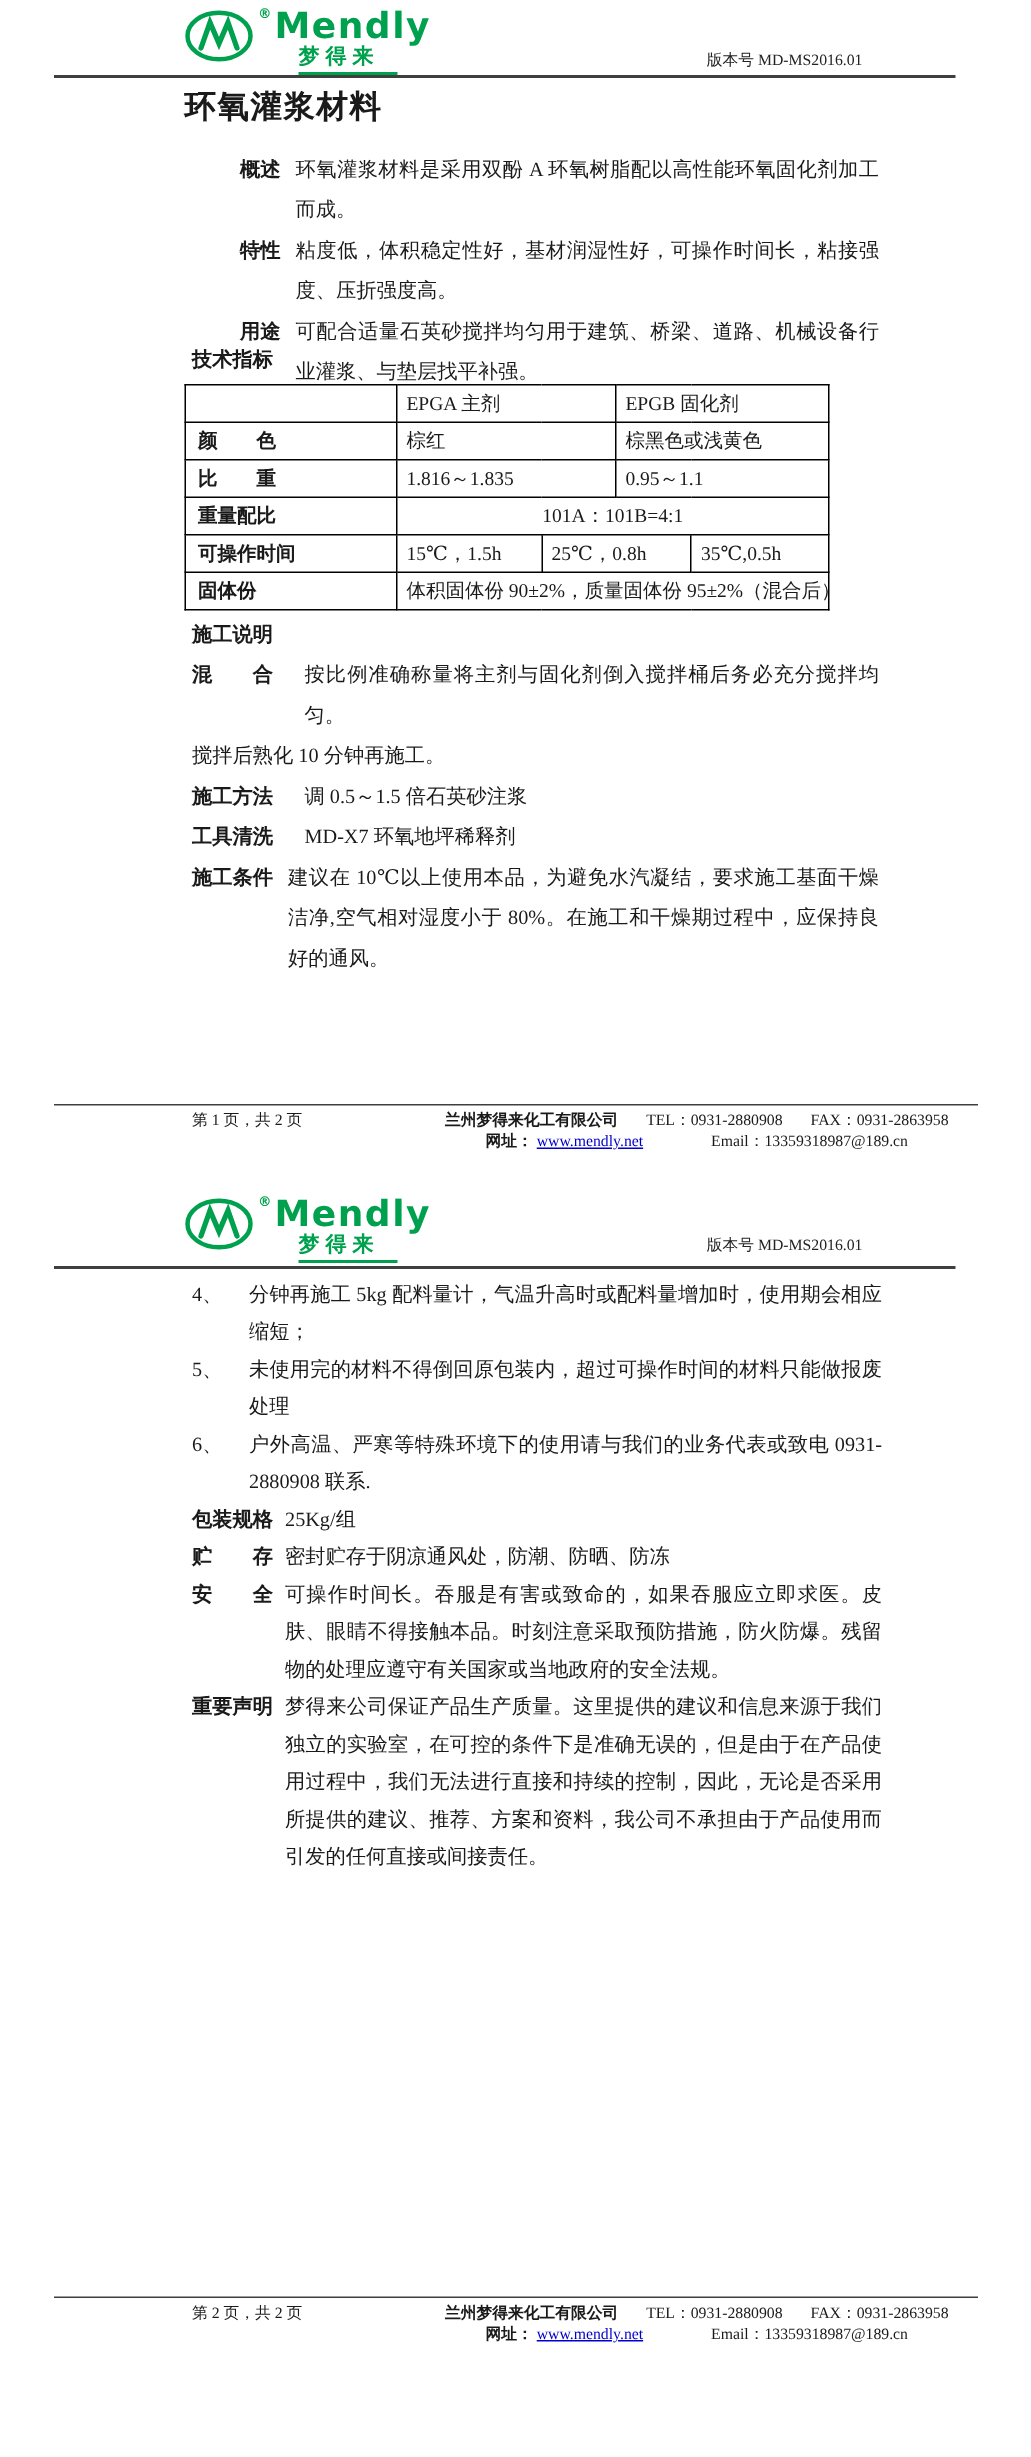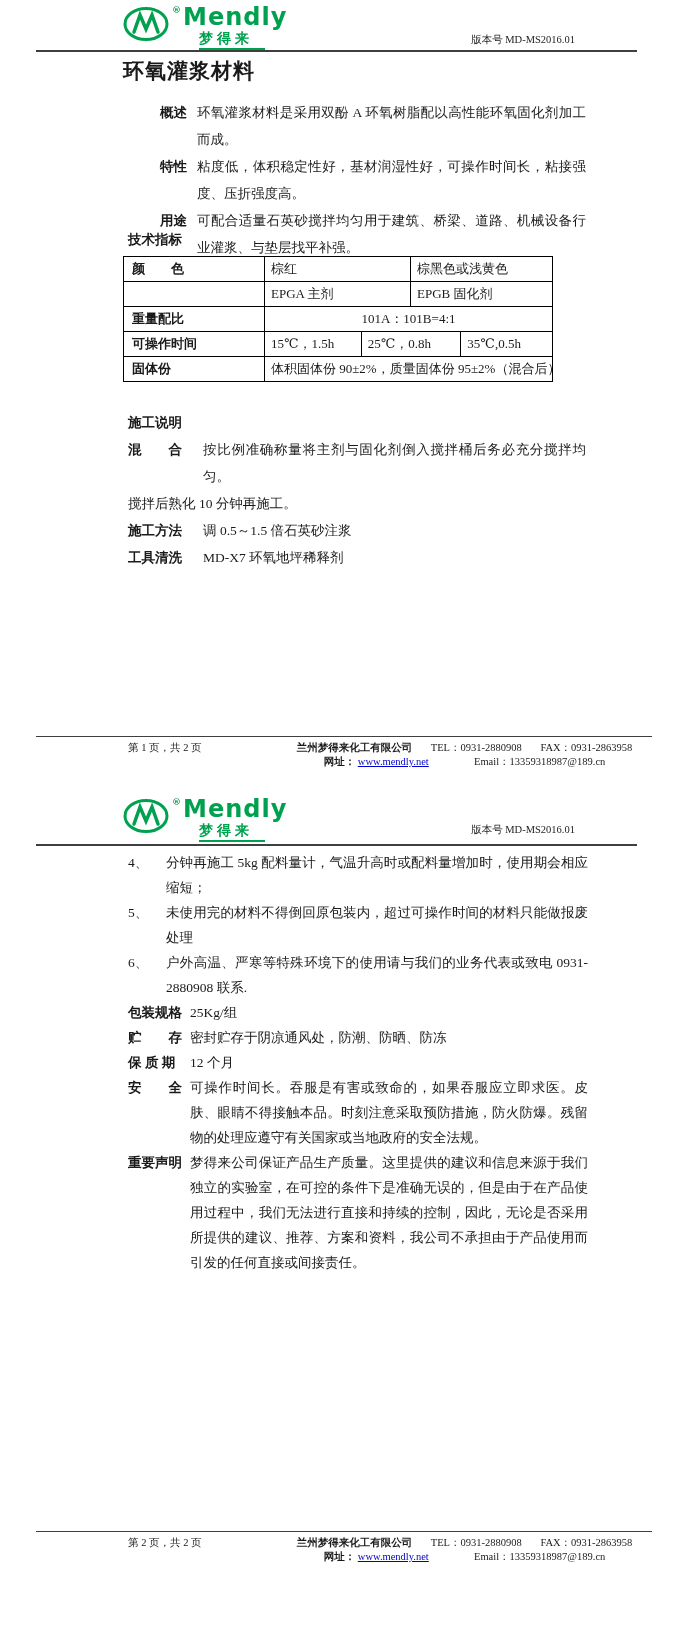--- a/index.html
+++ b/index.html
@@ -88,28 +88,33 @@
   <table class="spec abs" style="left:123px;top:256px;">
     <colgroup>
         <col style="width:140px">
         <col style="width:96px">
         <col style="width:49px">
         <col style="width:50px">
         <col style="width:91px">
       </colgroup>
     <tbody>
         <tr>
+      <td class="rowlbl"></td>
+      <td colspan="2">EPGA 主剂</td>
+      <td colspan="2">EPGB 固化剂</td>
+    </tr>
+    <tr>
       <td class="rowlbl">颜　　色</td>
       <td colspan="2">棕红</td>
       <td colspan="2">棕黑色或浅黄色</td>
     </tr>
     <tr>
-      <td class="rowlbl"></td>
-      <td colspan="2">EPGA 主剂</td>
-      <td colspan="2">EPGB 固化剂</td>
+      <td class="rowlbl">比　　重</td>
+      <td colspan="2">1.816～1.835</td>
+      <td colspan="2">0.95～1.1</td>
     </tr>
     <tr>
       <td class="rowlbl">重量配比</td>
       <td colspan="4" class="center">101A：101B=4:1</td>
     </tr>
     <tr>
       <td class="rowlbl">可操作时间</td>
       <td>15℃，1.5h</td>
       <td colspan="2">25℃，0.8h</td>
       <td>35℃,0.5h</td>
@@ -128,20 +133,24 @@
       <span class="txt">按比例准确称量将主剂与固化剂倒入搅拌桶后务必充分搅拌均匀。</span>
     </div>
     <div>搅拌后熟化 10 分钟再施工。</div>
     <div class="para">
       <span class="lbl w75">施工方法</span>
       <span class="txt">调 0.5～1.5 倍石英砂注浆</span>
     </div>
     <div class="para">
       <span class="lbl w75">工具清洗</span>
       <span class="txt">MD-X7 环氧地坪稀释剂</span>
+    </div>
+    <div class="para">
+      <span class="lbl w64">施工条件</span>
+      <span class="txt">建议在 10℃以上使用本品，为避免水汽凝结，要求施工基面干燥洁净,空气相对湿度小于 80%。在施工和干燥期过程中，应保持良好的通风。</span>
     </div>
   </div>
 
 
   <div class="rule-thin" style="top:736px;left:36px;width:616px;"></div>
   <div class="footer-row" style="top:741px;left:36px;">
     <div class="pageinfo">第 1 页，共 2 页</div>
     <div class="fcenter">
       <div>
         <span class="company">兰州梦得来化工有限公司</span>
@@ -186,24 +195,20 @@
     </div>
     <div class="para">
       <span class="lbl w62">包装规格</span>
       <span class="txt">25Kg/组</span>
     </div>
     <div class="para">
       <span class="lbl w62">贮　　存</span>
       <span class="txt">密封贮存于阴凉通风处，防潮、防晒、防冻</span>
     </div>
     <div class="para">
-      <span class="lbl w62">保 质 期</span>
-      <span class="txt">12 个月</span>
-    </div>
-    <div class="para">
       <span class="lbl w62">安　　全</span>
       <span class="txt">可操作时间长。吞服是有害或致命的，如果吞服应立即求医。皮肤、眼睛不得接触本品。时刻注意采取预防措施，防火防爆。残留物的处理应遵守有关国家或当地政府的安全法规。</span>
     </div>
     <div class="para">
       <span class="lbl w62">重要声明</span>
       <span class="txt">梦得来公司保证产品生产质量。这里提供的建议和信息来源于我们独立的实验室，在可控的条件下是准确无误的，但是由于在产品使用过程中，我们无法进行直接和持续的控制，因此，无论是否采用所提供的建议、推荐、方案和资料，我公司不承担由于产品使用而引发的任何直接或间接责任。</span>
     </div>
   </div>
 
   <div class="rule-thin" style="top:1531px;left:36px;width:616px;"></div>

